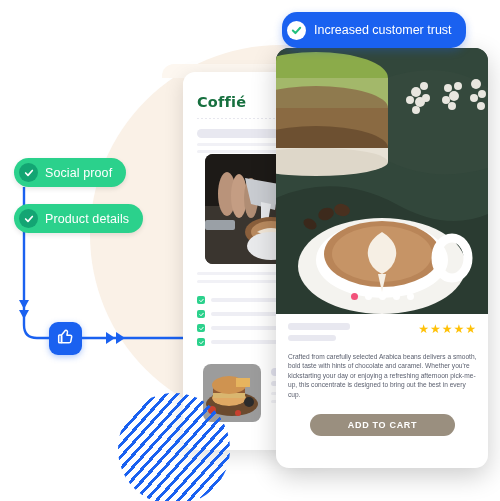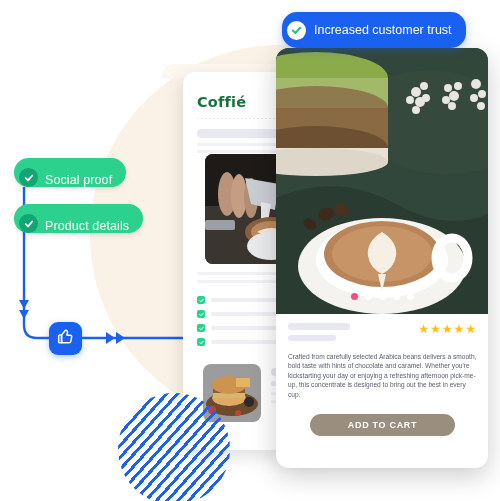--- a/index.html
+++ b/index.html
@@ -22,21 +22,21 @@
     width:112px; height:112px; border-radius:50%;
     background: repeating-linear-gradient(
       -48deg, #1a61f0 0 3px, rgba(255,255,255,0) 3px 8px);
   }
 
   
   .flow { position:absolute; left:0; top:0; width:500px; height:501px; }
 
   
   .badge {
-    position:absolute; display:flex; align-items:flex-end; gap:7px;
+    position:absolute; display:flex; align-items:center; gap:7px;
     height:29px; padding:0 14px 0 5px;
     background:#2BD18C; border-radius:16px;
     box-shadow:0 2px 5px rgba(0,0,0,.10);
   }
   .badge .chk {
     width:19px; height:19px; border-radius:50%;
     background:#13A573; display:flex; align-items:center; justify-content:center;
     flex:0 0 auto;
   }
   .badge .chk svg { display:block; }

